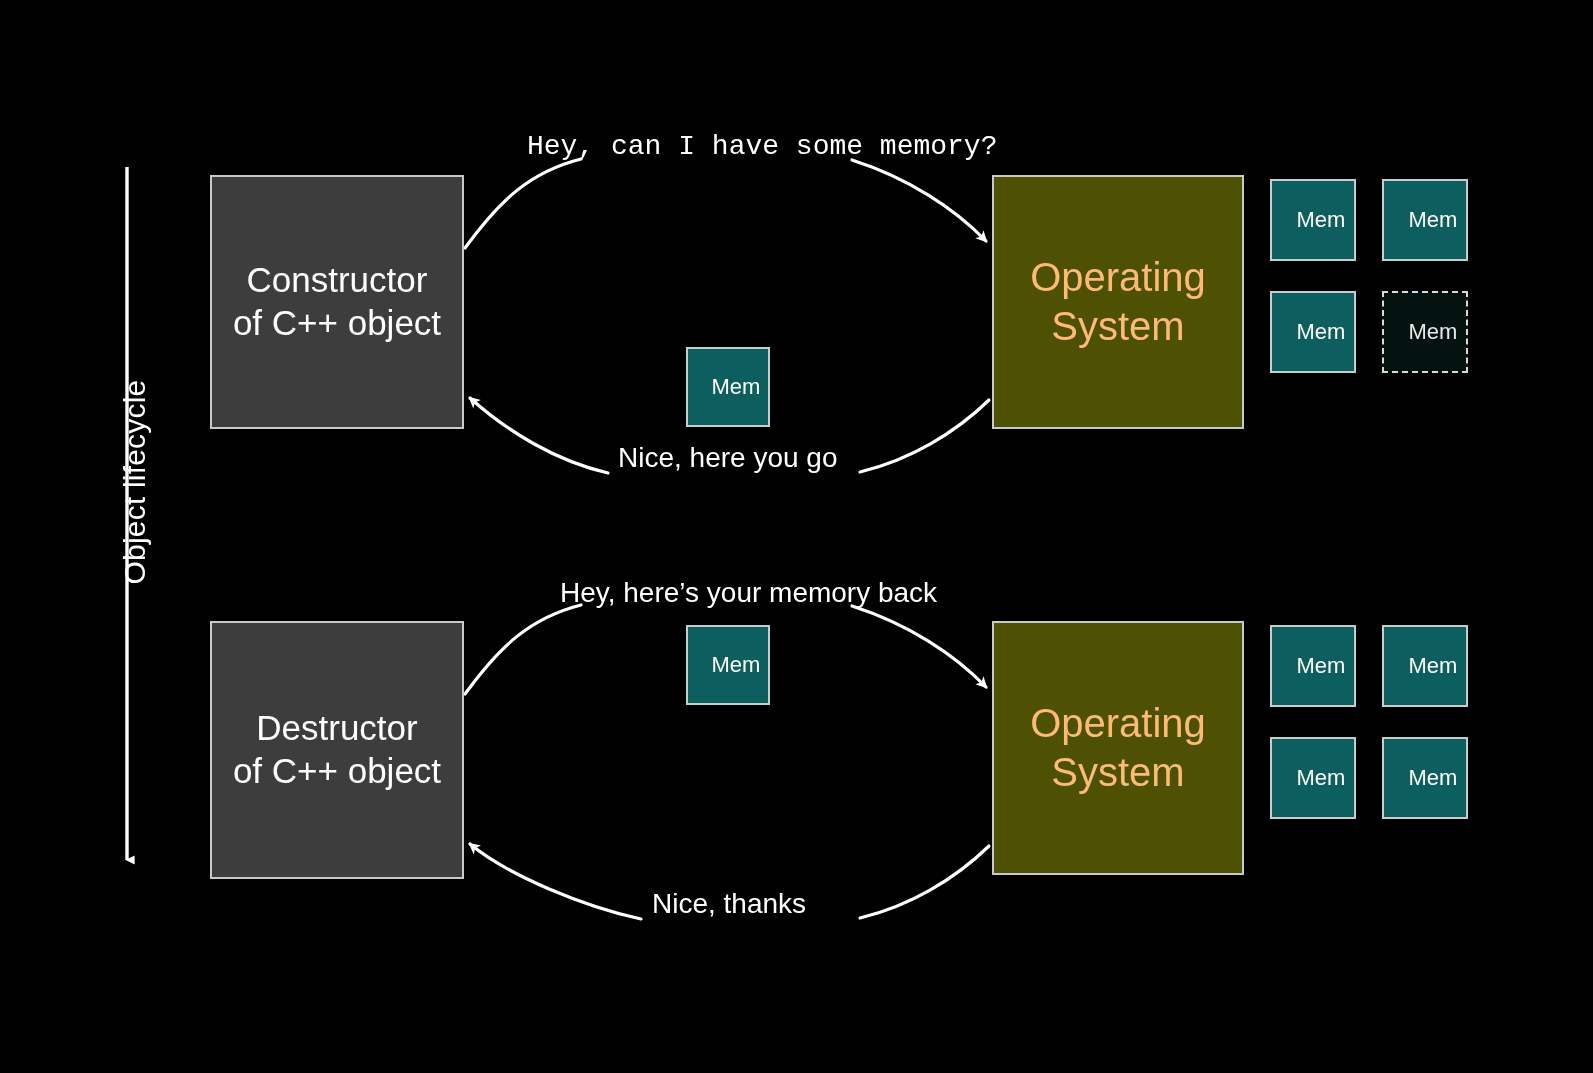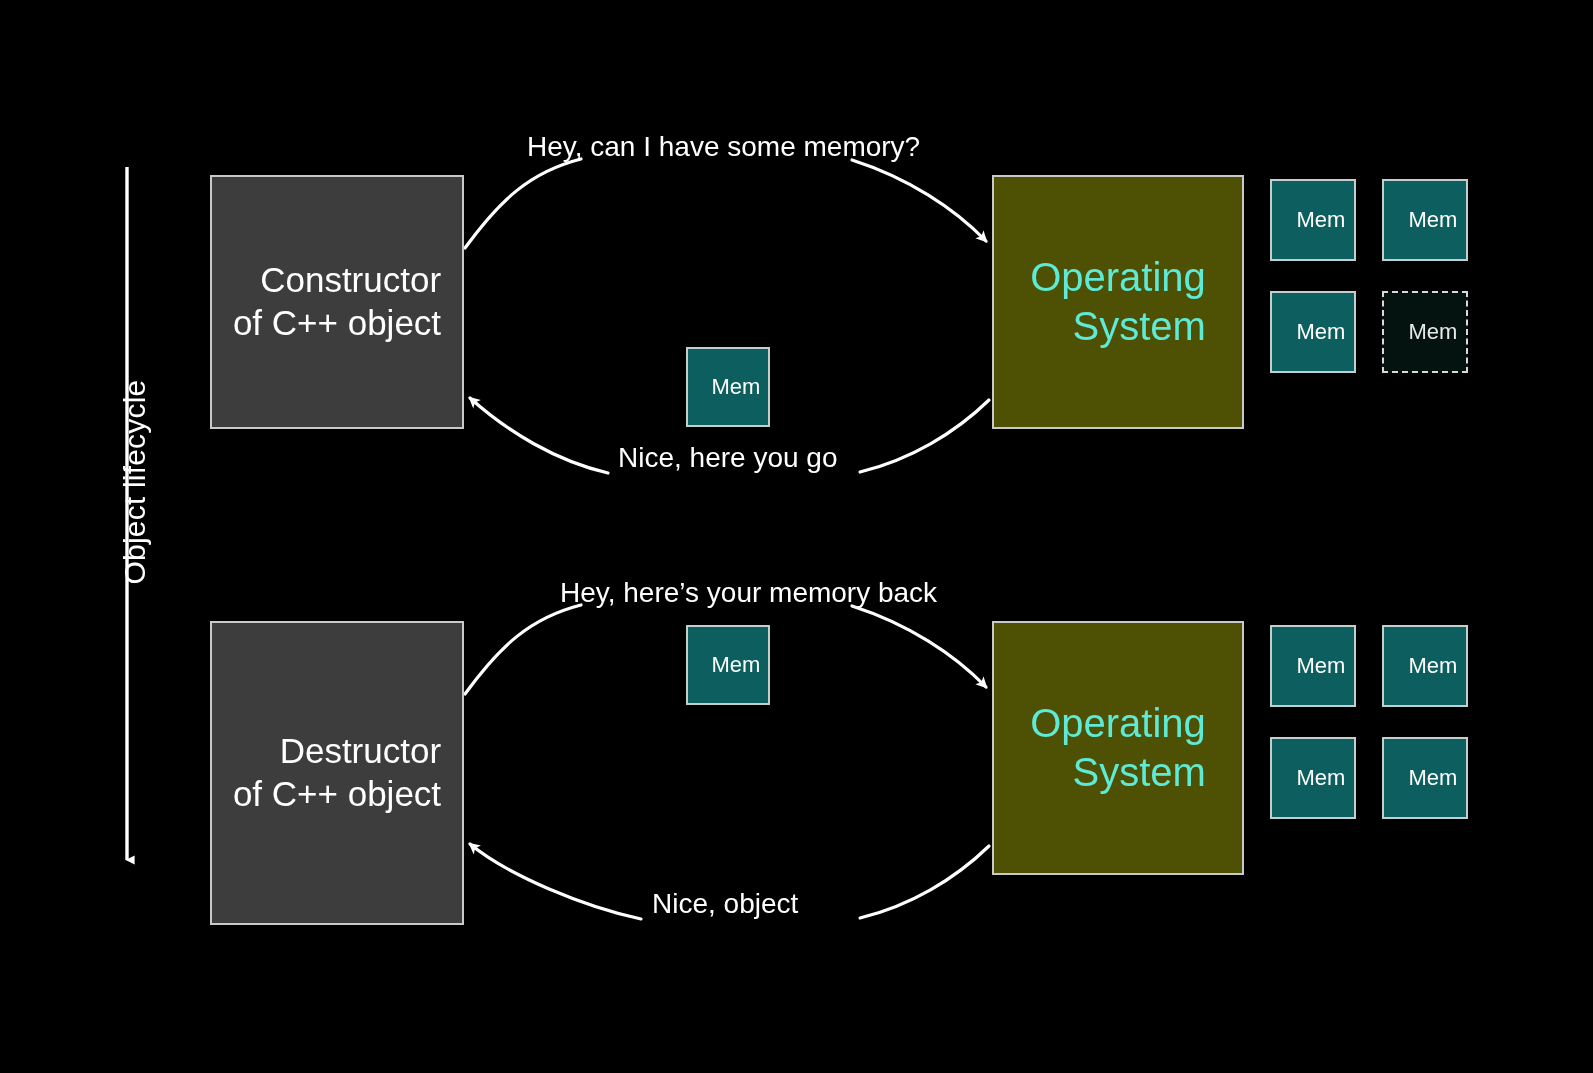--- a/index.html
+++ b/index.html
@@ -45,34 +45,34 @@
     white-space: nowrap;
   }
 
   
   .node-box {
     position: absolute;
     box-sizing: border-box;
     display: flex;
     align-items: center;
     justify-content: center;
-    text-align: right;
+    text-align: center;
     border: 2px solid #c9c9c9;
     line-height: 1.22;
     white-space: pre-line;
   }
   .node-box.actor {
     background: #3d3d3d;
     font-size: 35px;
     color: #ffffff;
   }
   .node-box.os {
     background: #4e5004;
     font-size: 40px;
-    color: #5eead4;
+    color: #fdba74;
   }
 
   
   .mem-chip {
     position: absolute;
     box-sizing: border-box;
     display: flex;
     align-items: center;
     justify-content: center;
     background: #0d5f5f;
@@ -143,47 +143,47 @@
       <path d="M465,694 C500,646 530,618 581,605" fill="none" stroke="#ffffff" stroke-width="3.2" stroke-linecap="round"></path>
       <path d="M852,606 C908,624 954,654 986,687" fill="none" stroke="#ffffff" stroke-width="3.2" stroke-linecap="round" marker-end="url(#ah)"></path>
     </g>
 
     <g>
       <path d="M989,846 C955,879 910,906 860,918" fill="none" stroke="#ffffff" stroke-width="3.2" stroke-linecap="round"></path>
       <path d="M641,919 C585,907 509,876 470,844" fill="none" stroke="#ffffff" stroke-width="3.2" stroke-linecap="round" marker-end="url(#ah)"></path>
     </g>
   </svg>
 
-  <div class="arrow-label" style="left:527px; top:131px;">Hey, can I have some memory?</div>
+  <div class="arrow-label" style="left:527px; top:131px;font-family:Liberation Mono, monospace;">Hey, can I have some memory?</div>
 
   <div class="node-box actor" style="left:210px; top:175px; width:254px; height:254px;">Constructor
 of C++ object</div>
 
   <div class="node-box os" style="left:992px; top:175px; width:252px; height:254px;">Operating
 System</div>
 
   <div class="mem-chip" style="left:686px; top:347px; width:84px; height:80px;">Mem</div>
 
   <div class="arrow-label" style="left:618px; top:442px;">Nice, here you go</div>
 
   <div class="mem-chip" style="left:1270px; top:179px; width:86px; height:82px;">Mem</div>
   <div class="mem-chip" style="left:1382px; top:179px; width:86px; height:82px;">Mem</div>
   <div class="mem-chip" style="left:1270px; top:291px; width:86px; height:82px;">Mem</div>
   <div class="mem-chip freed" style="left:1382px; top:291px; width:86px; height:82px;">Mem</div>
 
   <div class="arrow-label" style="left:531px; top:577px;margin-left:29px;">Hey, here’s your memory back</div>
 
-  <div class="node-box actor" style="left:210px; top:621px; width:254px; height:304px;">Destructor
+  <div class="node-box actor" style="left:210px; top:621px; width:254px; height:258px;">Destructor
 of C++ object</div>
 
   <div class="node-box os" style="left:992px; top:621px; width:252px; height:254px;">Operating
 System</div>
 
   <div class="mem-chip" style="left:686px; top:625px; width:84px; height:80px;">Mem</div>
 
-  <div class="arrow-label" style="left:652px; top:888px;">Nice, object</div>
+  <div class="arrow-label" style="left:652px; top:888px;">Nice, thanks</div>
 
   <div class="mem-chip" style="left:1270px; top:625px; width:86px; height:82px;">Mem</div>
   <div class="mem-chip" style="left:1382px; top:625px; width:86px; height:82px;">Mem</div>
   <div class="mem-chip" style="left:1270px; top:737px; width:86px; height:82px;">Mem</div>
   <div class="mem-chip" style="left:1382px; top:737px; width:86px; height:82px;">Mem</div>
 
 </div>
 
 </body></html>

